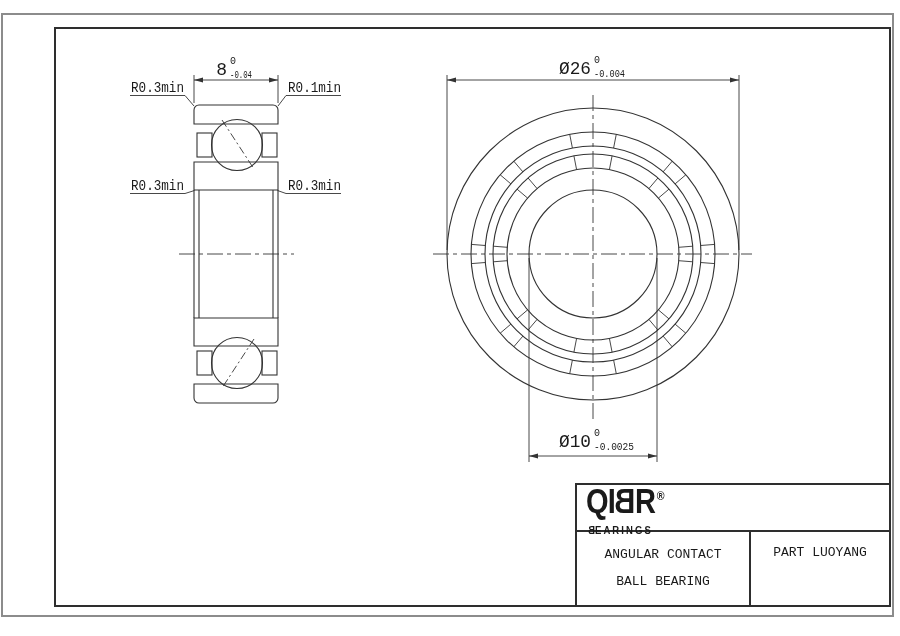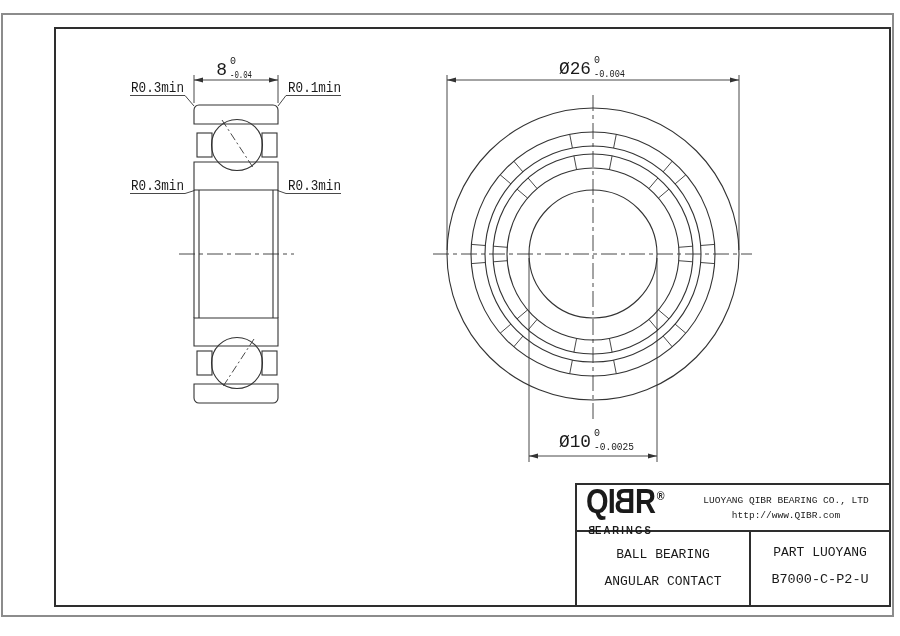--- a/index.html
+++ b/index.html
@@ -153,28 +153,23 @@
     </g>
   </g>
 </svg>
 
 <div class="tb">
   <div class="tb-row1">
     <div class="tb-logo">
       <div class="lg-line"><span>QI</span><span class="flip">B</span><span>R</span><span class="reg">®</span></div>
       <div class="lg-sub"><span class="flip">B</span><span>EARINGS</span></div>
     </div>
-    <div class="tb-company">
-      <div>LUOYANG QIBR BEARING CO., LTD</div>
-      <div>http://www.QIBR.com</div>
-    </div>
   </div>
   <div class="tb-row2">
     <div class="tb-product">
+      <div>ANGULAR CONTACT</div>
       <div>BALL BEARING</div>
-      <div>ANGULAR CONTACT</div>
     </div>
     <div class="tb-part">
       <div>PART LUOYANG</div>
-      <div class="pn">B7000-C-P2-U</div>
     </div>
   </div>
 </div>
 
 </body></html>

